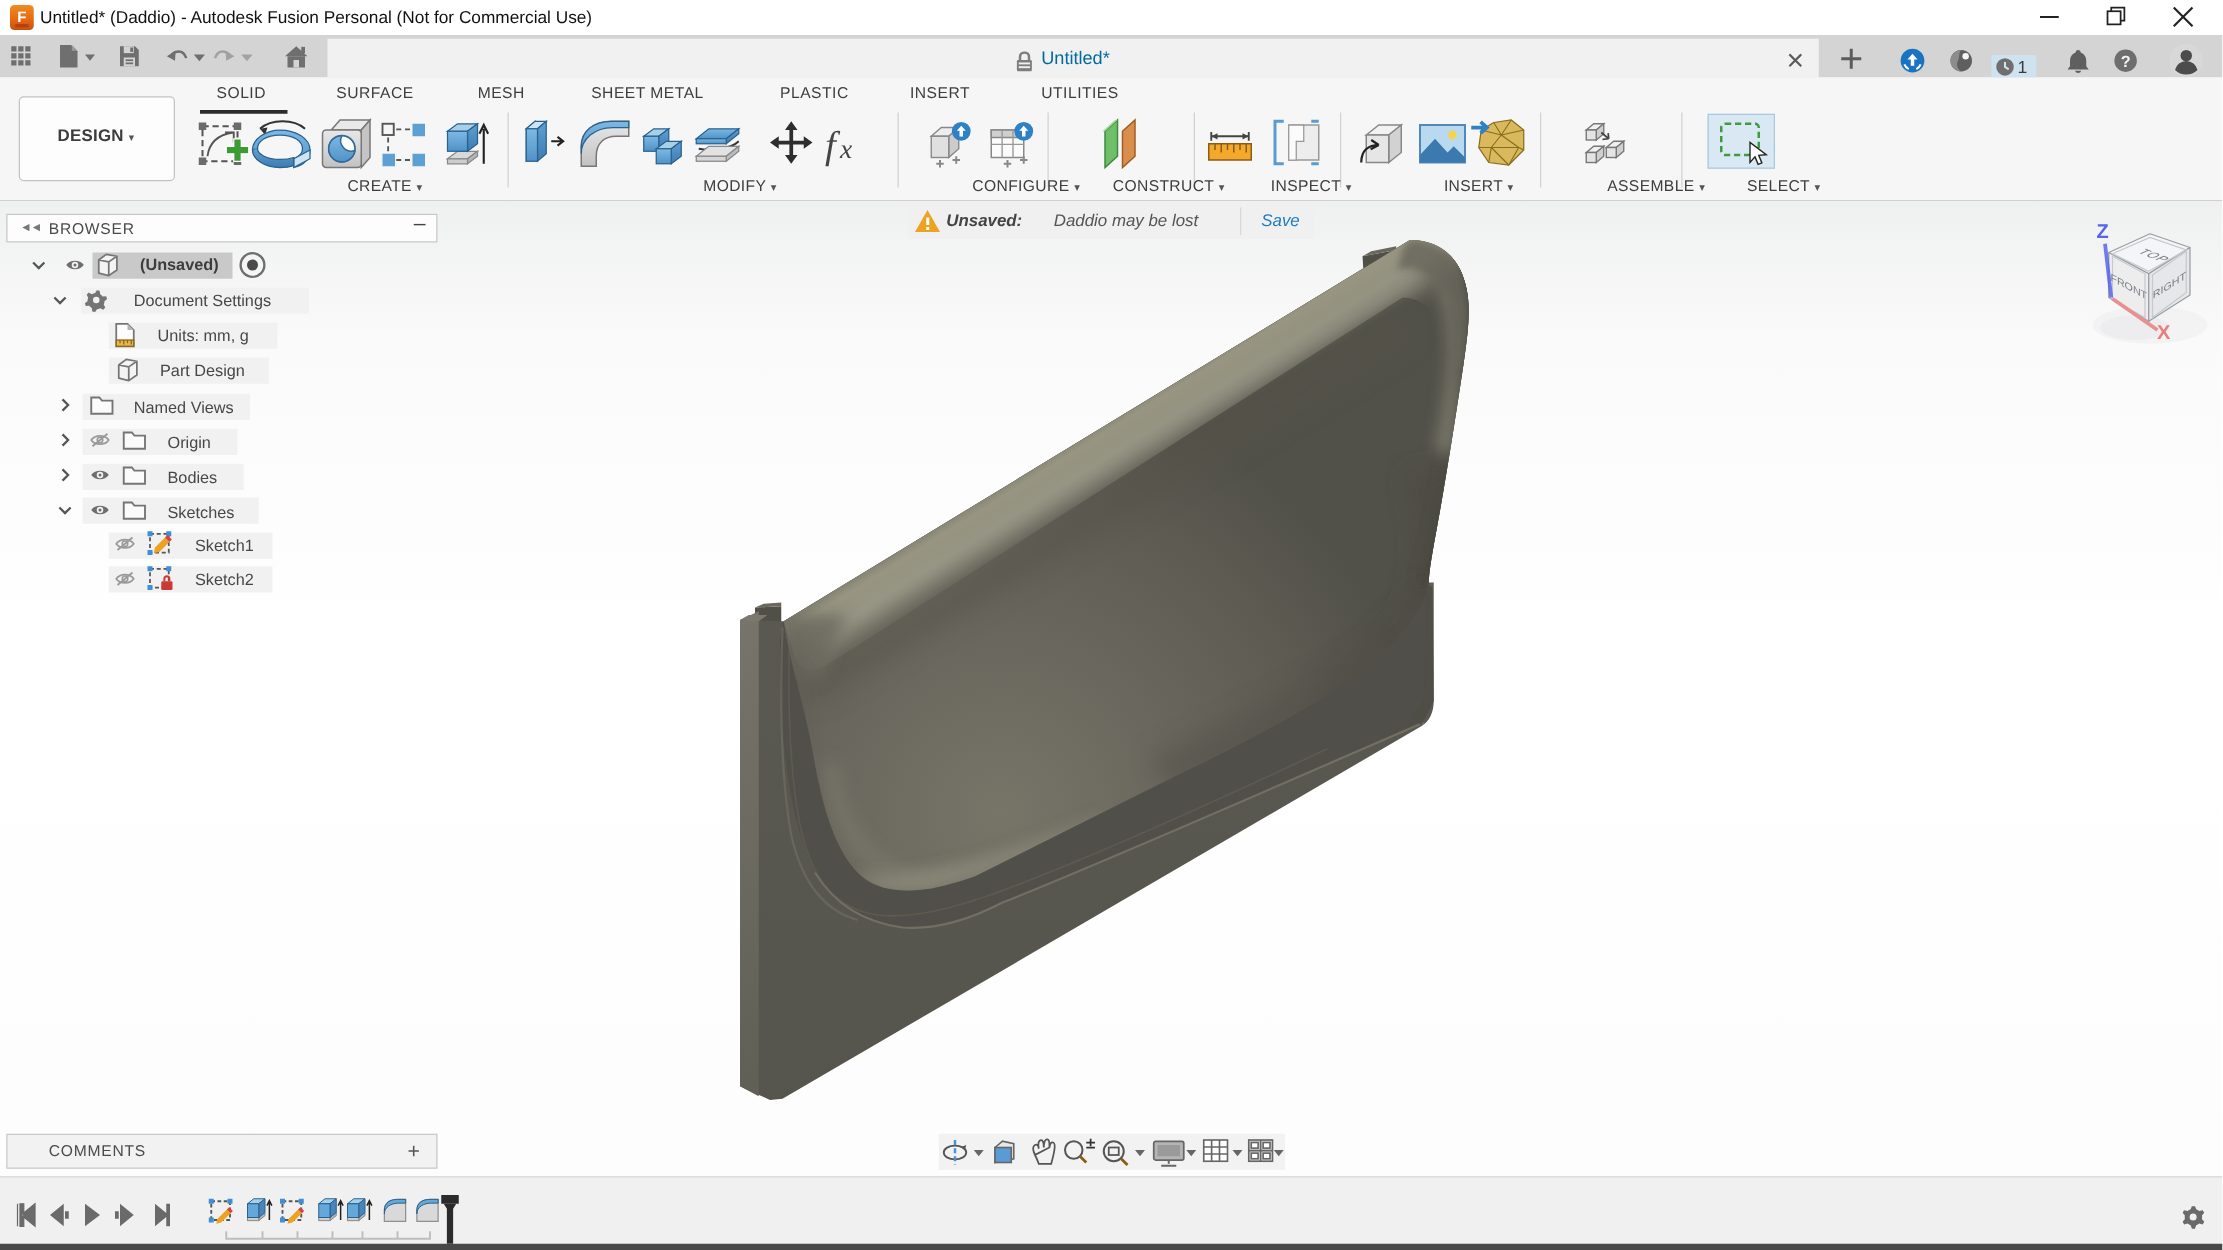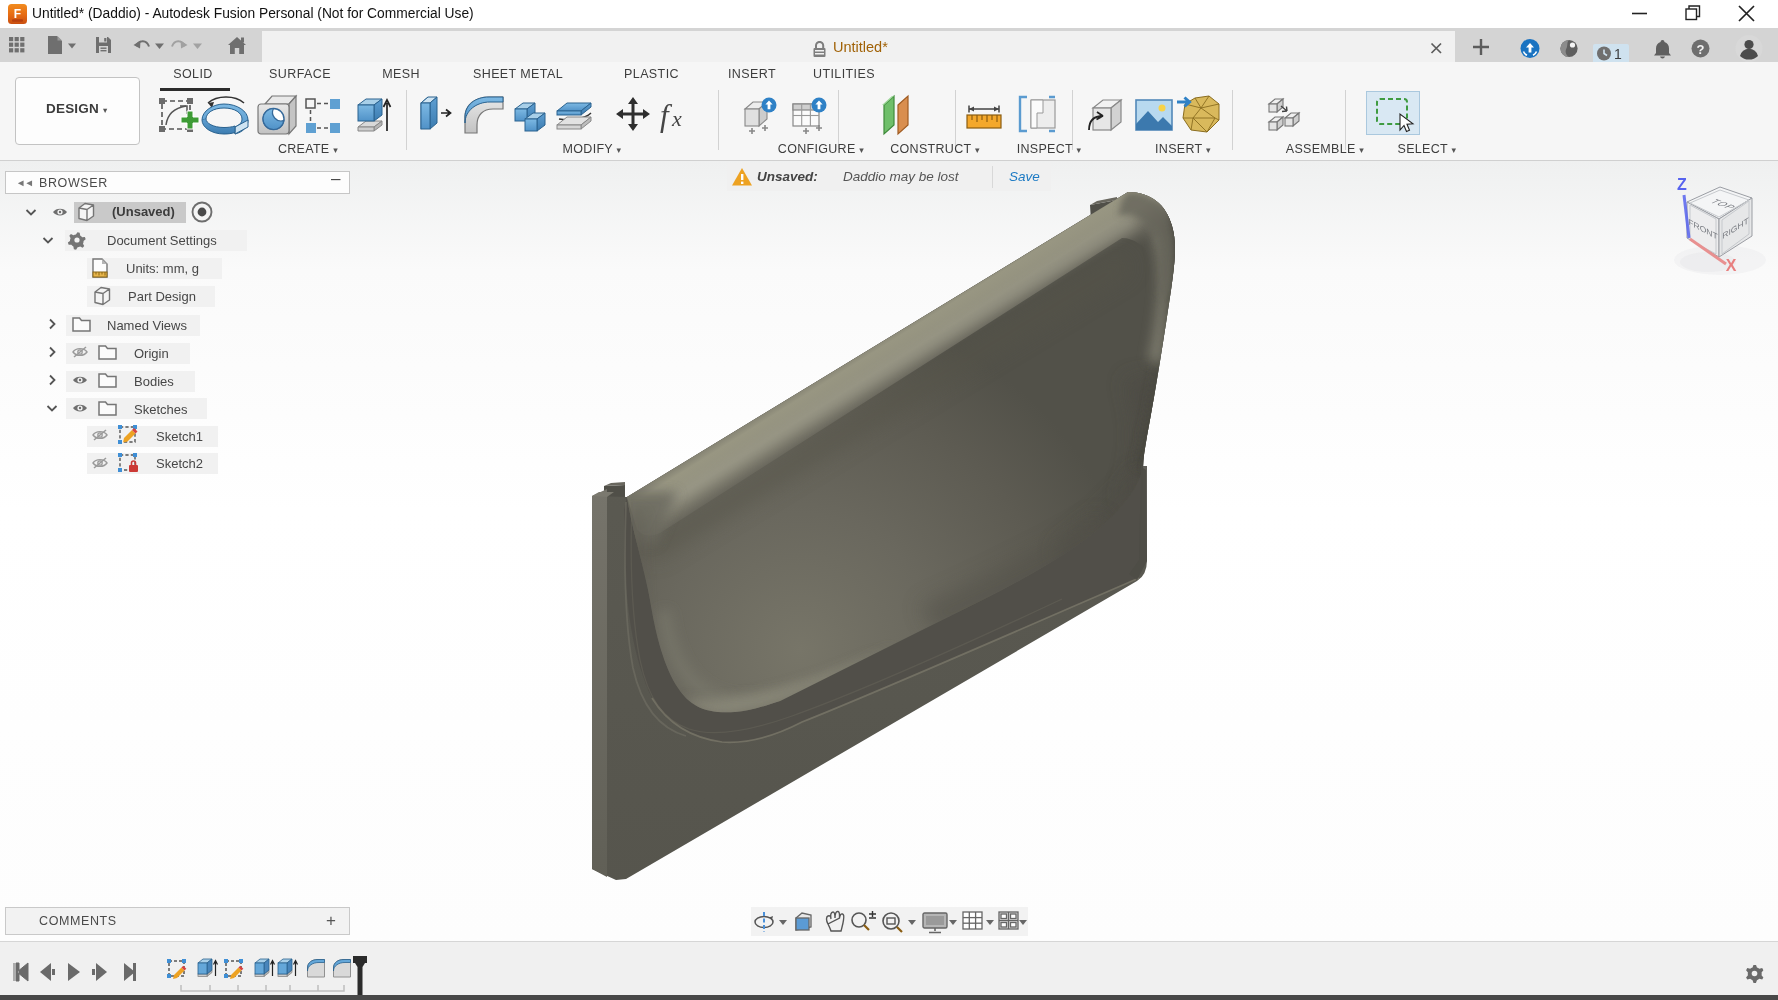--- a/index.html
+++ b/index.html
@@ -123,35 +123,35 @@
     <path d="M280 22 a9.2 9.2 0 0 1 18 0 a13 13 0 0 1 -18 0 z" fill="#4c4c4c"></path>
   </svg>
 </div>
 <div id="doctab" class="abs">
   <svg class="abs" style="left:550px;top:10px" width="16" height="17" viewBox="0 0 16 17">
     <rect x="1.5" y="7" width="12" height="9" rx="1" fill="#7e7e7e"></rect>
     <path d="M4 7 V4.5 a3.6 3.6 0 0 1 7.2 0 V7" fill="none" stroke="#7e7e7e" stroke-width="2"></path>
     <rect x="3" y="9" width="9" height="1.5" fill="#f1f1f1"></rect>
         <rect x="3" y="12" width="9" height="1.5" fill="#f1f1f1"></rect>
   </svg>
-  <div class="abs" style="left:571px;top:8px;font-size:14.5px;color:#a16207;">Untitled*</div>
+  <div class="abs" style="left:571px;top:8px;font-size:14.5px;color:#0369a1;">Untitled*</div>
   <svg class="abs" style="left:1168px;top:11px" width="13" height="13" viewBox="0 0 13 13">
     <path d="M1.5 1.5 L11 11 M11 1.5 L1.5 11" stroke="#5c5c5c" stroke-width="1.7"></path>
   </svg>
 </div>
 <div id="ribbon" class="abs">
   <div class="abs" style="left:15px;top:15px;width:123px;height:66px;background:#fdfdfd;border:1px solid #c3c3c3;border-radius:4px;"></div>
   <div class="abs" style="left:46px;top:39px;font-size:13.5px;font-weight:bold;color:#3c3c3c;letter-spacing:.2px;">DESIGN <span style="font-size:8.5px;font-weight:normal;color:#555;">▾</span></div>
   <div class="rtab" style="left:193px;">SOLID</div>
   <div class="rtab" style="left:300px;">SURFACE</div>
   <div class="rtab" style="left:401px;">MESH</div>
   <div class="rtab" style="left:518px;">SHEET METAL</div>
   <div class="rtab" style="left:630px;padding-left:43px;">PLASTIC</div>
   <div class="rtab" style="left:752px;">INSERT</div>
-  <div class="rtab" style="left:844px;">UTILITIES</div>
+  <div class="rtab" style="left:864px;">UTILITIES</div>
   <div class="abs" style="left:160px;top:26px;width:70px;height:2.5px;background:#2b2b2b;"></div>
   <div class="gsep" style="left:406px;"></div>
   <div class="gsep" style="left:718px;"></div>
   <div class="gsep" style="left:838px;"></div>
   <div class="gsep" style="left:955px;"></div>
   <div class="gsep" style="left:1072px;"></div>
   <div class="gsep" style="left:1232px;"></div>
   <div class="gsep" style="left:1345px;"></div>
   <div class="glabel" style="left:273px;">CREATE <span class="dc">▾</span></div>
   <div class="glabel" style="left:557px;">MODIFY <span class="dc">▾</span></div>

